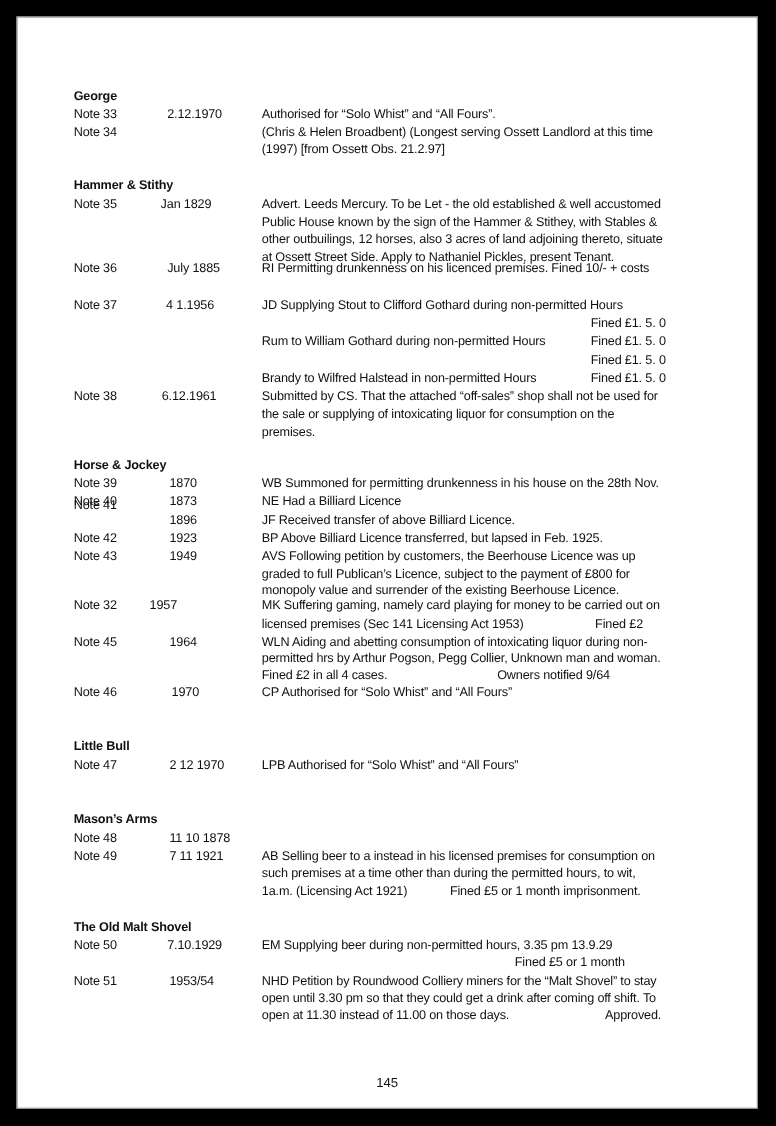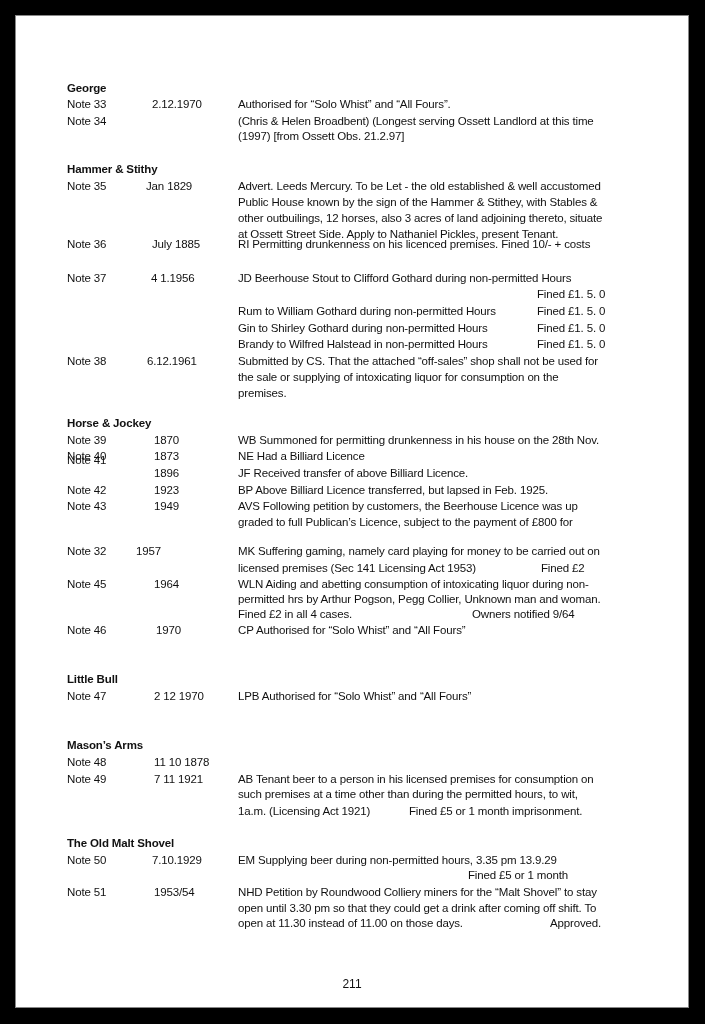--- a/index.html
+++ b/index.html
@@ -39,25 +39,24 @@
   <div class="abs txt" style="top:178px">Public House known by the sign of the Hammer &amp; Stithey, with Stables &amp;</div>
   <div class="abs txt" style="top:194px">other outbuilings, 12 horses, also 3 acres of land adjoining thereto, situate</div>
   <div class="abs txt" style="top:210px">at Ossett Street Side. Apply to Nathaniel Pickles, present Tenant.</div>
 
   <div class="abs note" style="top:220px">Note 36</div>
   <div class="abs date" style="top:220px;left:136px">July 1885</div>
   <div class="abs txt" style="top:220px">RI Permitting drunkenness on his licenced premises. Fined 10/- + costs</div>
 
   <div class="abs note" style="top:254px">Note 37</div>
   <div class="abs date" style="top:254px;left:135px">4 1.1956</div>
-  <div class="abs txt" style="top:254px">JD Beerhouse Stout to Clifford Gothard during non-permitted Hours</div>
+  <div class="abs txt" style="top:254px">JD Supplying Stout to Clifford Gothard during non-permitted Hours</div>
   <div class="abs" style="top:270px;left:521px">Fined £1. 5. 0</div>
   <div class="abs txt" style="top:287px">Rum to William Gothard during non-permitted Hours</div>
   <div class="abs" style="top:287px;left:521px">Fined £1. 5. 0</div>
-  <div class="abs txt" style="top:304px">Gin to Shirley Gothard during non-permitted Hours</div>
   <div class="abs" style="top:304px;left:521px">Fined £1. 5. 0</div>
   <div class="abs txt" style="top:320px">Brandy to Wilfred Halstead in non-permitted Hours</div>
   <div class="abs" style="top:320px;left:521px">Fined £1. 5. 0</div>
 
   <div class="abs note" style="top:337px">Note 38</div>
   <div class="abs date" style="top:337px;left:131px">6.12.1961</div>
   <div class="abs txt" style="top:353px">the sale or supplying of intoxicating liquor for consumption on the</div>
   <div class="abs txt" style="top:337px">Submitted by CS. That the attached “off-sales” shop shall not be used for</div>
   <div class="abs txt" style="top:369px">premises.</div>
 
@@ -71,59 +70,60 @@
   <div class="abs note" style="top:436px">Note 41</div>
   <div class="abs date" style="top:449px;left:138px">1896</div>
   <div class="abs txt" style="top:449px">JF Received transfer of above Billiard Licence.</div>
   <div class="abs note" style="top:466px">Note 42</div>
   <div class="abs date" style="top:466px;left:138px">1923</div>
   <div class="abs txt" style="top:466px">BP Above Billiard Licence transferred, but lapsed in Feb. 1925.</div>
   <div class="abs note" style="top:482px">Note 43</div>
   <div class="abs date" style="top:482px;left:138px">1949</div>
   <div class="abs txt" style="top:482px">AVS Following petition by customers, the Beerhouse Licence was up</div>
   <div class="abs txt" style="top:498px">graded to full Publican’s Licence, subject to the payment of £800 for</div>
+  <div class="abs txt" style="top:513px">monopoly value and surrender of the existing Beerhouse Licence.</div>
 
   <div class="abs note" style="top:527px">Note 32</div>
   <div class="abs date" style="top:527px;left:120px">1957</div>
   <div class="abs txt" style="top:527px">MK Suffering gaming, namely card playing for money to be carried out on</div>
   <div class="abs txt" style="top:544px">licensed premises (Sec 141 Licensing Act 1953)</div>
   <div class="abs" style="top:544px;left:525px">Fined £2</div>
 
   <div class="abs note" style="top:560px">Note 45</div>
   <div class="abs date" style="top:560px;left:138px">1964</div>
   <div class="abs txt" style="top:560px">WLN Aiding and abetting consumption of intoxicating liquor during non-</div>
   <div class="abs txt" style="top:575px">permitted hrs by Arthur Pogson, Pegg Collier, Unknown man and woman.</div>
   <div class="abs txt" style="top:590px">Fined £2 in all 4 cases.</div>
-  <div class="abs" style="top:590px;left:456px">Owners notified 9/64</div>
+  <div class="abs" style="top:590px;left:436px">Owners notified 9/64</div>
 
   <div class="abs note" style="top:606px">Note 46</div>
   <div class="abs date" style="top:606px;left:140px">1970</div>
   <div class="abs txt" style="top:606px">CP Authorised for “Solo Whist” and “All Fours”</div>
 
   <div class="abs h note" style="top:655px">Little Bull</div>
   <div class="abs note" style="top:672px">Note 47</div>
   <div class="abs date" style="top:672px;left:138px">2 12 1970</div>
   <div class="abs txt" style="top:672px">LPB Authorised for “Solo Whist” and “All Fours”</div>
 
   <div class="abs h note" style="top:721px">Mason’s Arms</div>
   <div class="abs note" style="top:738px">Note 48</div>
   <div class="abs date" style="top:738px;left:138px">11 10 1878</div>
   <div class="abs note" style="top:755px">Note 49</div>
   <div class="abs date" style="top:755px;left:138px">7 11 1921</div>
-  <div class="abs txt" style="top:755px">AB Tenant beer to a person in his licensed premises for consumption on</div>
+  <div class="abs txt" style="top:755px">AB Selling beer to a instead in his licensed premises for consumption on</div>
   <div class="abs txt" style="top:770px">such premises at a time other than during the permitted hours, to wit,</div>
   <div class="abs txt" style="top:787px">1a.m.  (Licensing Act 1921)</div>
   <div class="abs" style="top:787px;left:393px">Fined £5 or 1 month imprisonment.</div>
 
   <div class="abs h note" style="top:819px">The Old Malt Shovel</div>
   <div class="abs note" style="top:836px">Note 50</div>
   <div class="abs date" style="top:836px;left:136px">7.10.1929</div>
   <div class="abs txt" style="top:836px">EM Supplying beer during non-permitted hours, 3.35 pm 13.9.29</div>
   <div class="abs" style="top:851px;left:452px">Fined £5 or 1 month</div>
   <div class="abs note" style="top:868px">Note 51</div>
   <div class="abs date" style="top:868px;left:138px">1953/54</div>
   <div class="abs txt" style="top:868px">NHD Petition by Roundwood Colliery miners for the “Malt Shovel” to stay</div>
   <div class="abs txt" style="top:884px">open until 3.30 pm so that they could get a drink after coming off shift. To</div>
   <div class="abs txt" style="top:899px">open at 11.30 instead of 11.00 on those days.</div>
   <div class="abs" style="top:899px;left:534px">Approved.</div>
 
-  <div class="pagenum">211</div>
+  <div class="pagenum">145</div>
 </div>
 
 </body></html>

